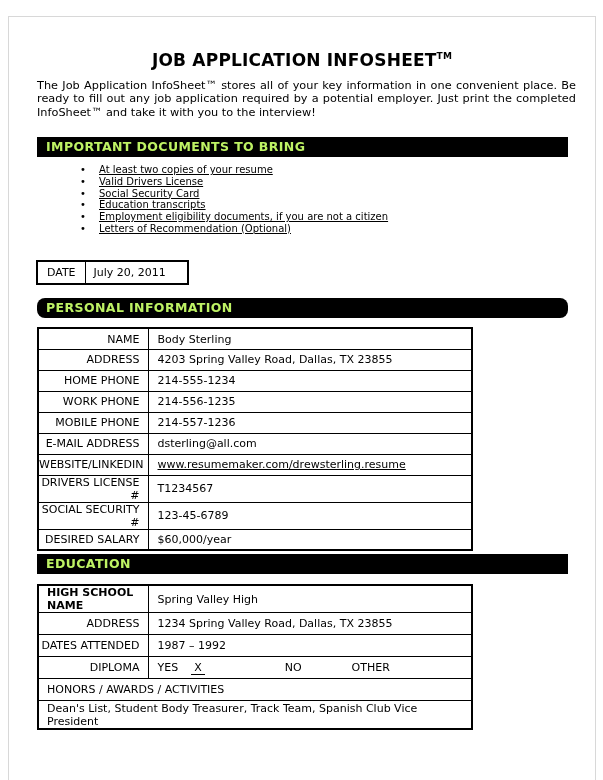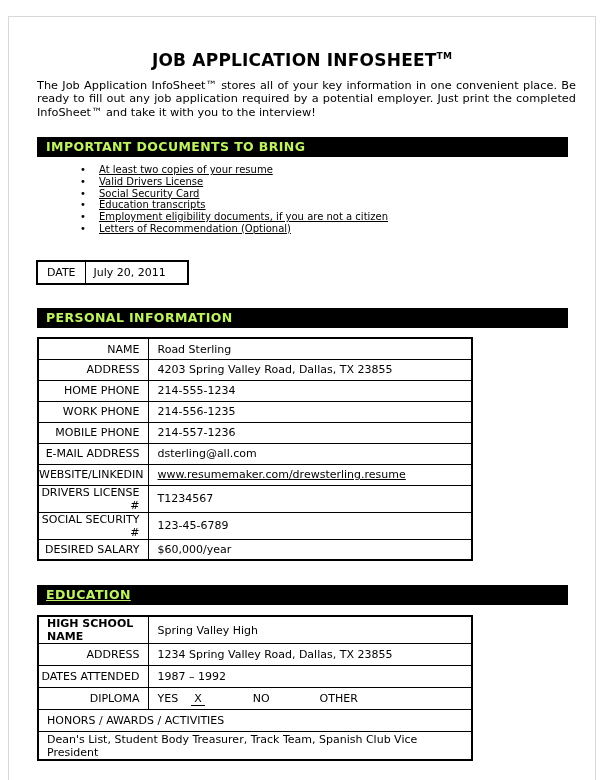--- a/index.html
+++ b/index.html
@@ -19,22 +19,22 @@
   .page-title sup { font-size:9px; font-weight:bold; vertical-align:super; }
   .intro {
     margin:9px 21px 6px 28px; width:539px;
     font-size:11.3px; line-height:13.4px; text-align:justify;
   }
   .section-bar {
     margin:18px 0 0 28px; width:531px; height:20px;
     background:#000000; color:#bef264; font-weight:bold; font-size:12.5px;
     line-height:20px; padding-left:9px; letter-spacing:0.4px;
   }
-  .section-bar.personal { margin-top:23px; }
-  .section-bar.education { margin-top:24px;text-decoration:underline; }
+  .section-bar.personal { margin-top:13px;border-radius:8px; }
+  .section-bar.education { margin-top:3px; }
   .bullets { margin-top:7px; list-style:none; }
   .bullets li {
     position:relative; padding-left:90px; font-size:10px; line-height:11.7px;text-decoration:underline;
   }
   .bullets li::before { content:"\2022"; position:absolute; left:71px; top:0; }
   table { border-collapse:collapse; table-layout:fixed; }
   .date-box { margin:26px 0 0 27px; border:2px solid #000000; }
   .date-box td { border:1px solid #000000; height:23px; font-size:11px; }
   .date-box td.dlabel { width:48px; text-align:center; }
   .date-box td.dvalue { width:103px; padding-left:8px; }
@@ -42,21 +42,21 @@
   .info-table td { border:1px solid #000000; height:21px; font-size:11px; vertical-align:middle; }
   .info-table td.lbl { width:110px; text-align:right; padding-right:8px; }
   .info-table td.val { text-align:left; padding-left:9px; }
   .edu-table { margin-top:10px; }
   .edu-table td { height:22px; }
   .edu-table td.lbl-first { text-align:left; padding-left:8px; padding-right:0; font-weight:bold; }
   .edu-table td.honors-h { text-align:left; padding-left:8px;margin-left:24px; }
   .edu-table td.honors-v { height:28px; text-align:left; padding-left:8px; }
   .link { text-decoration:underline; }
   .mark-x { border-bottom:1px solid #000; padding:0 3px; margin-left:13px; }
-  .opt-no { margin-left:48px; }
+  .opt-no { margin-left:80px; }
   .opt-other { margin-left:50px; }
 </style>
 </head>
 <body>
 
 <div class="page">
 
   <div class="page-title">
     <span>JOB APPLICATION INFOSHEET</span><sup>TM</sup>
   </div>
@@ -82,21 +82,21 @@
     </tr>
   </tbody>
     </table>
 
   <div class="section-bar personal">PERSONAL INFORMATION</div>
 
   <table class="info-table">
     <tbody>
         <tr>
       <td class="lbl">NAME</td>
-      <td class="val">Road Sterling</td>
+      <td class="val">Body Sterling</td>
     </tr>
     <tr>
       <td class="lbl">ADDRESS</td>
       <td class="val">4203 Spring Valley Road, Dallas, TX 23855</td>
     </tr>
     <tr>
       <td class="lbl">HOME PHONE</td>
       <td class="val">214-555-1234</td>
     </tr>
     <tr>

